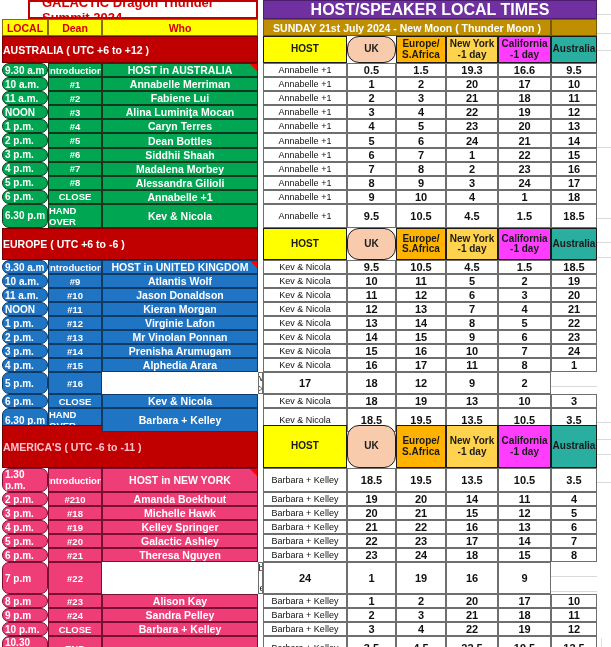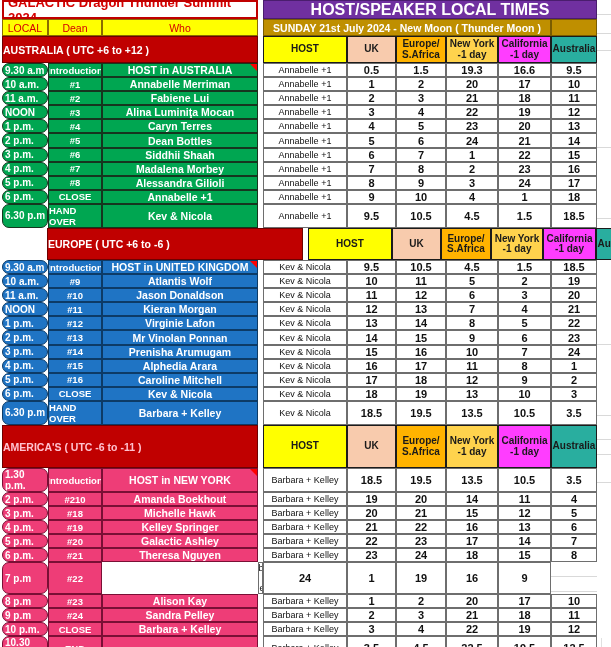--- a/index.html
+++ b/index.html
@@ -3,39 +3,39 @@
 <meta charset="utf-8">
 <style>
   html,body{margin:0;padding:0;background:#fff;}
   body{font-family:"Liberation Sans","DejaVu Sans",sans-serif;-webkit-font-smoothing:antialiased;}
   .sheet{position:relative;width:609px;height:647px;padding-left:2px;background:#fff;overflow:hidden;}
   .grid-row{display:grid;grid-template-columns:46px 54px 156px 5px 84px 49px 50px 52px 53px 46px 1fr;}
   .cell{box-sizing:border-box;display:flex;align-items:center;justify-content:center;overflow:hidden;}
   
   .row-title{height:19px;}
   .title-cell{grid-column:1/4;border:2px solid var(--red-band);background:#fff;color:var(--title-red);
-    font-weight:bold;font-size:13px;justify-content:flex-start;padding-left:4px;}
+    font-weight:bold;font-size:13px;justify-content:flex-start;padding-left:12px;margin-left:26px;}
   .purple-cell{grid-column:5/11;background:var(--purple);color:#fff;font-weight:bold;font-size:16px;border:1px solid #4a1d6e;}
   .row-sub{height:17px;}
-  .ycol{background:var(--yellow);color:var(--title-red);font-weight:normal;font-size:10.5px;border:1px solid #8a6d00;}
+  .ycol{background:var(--yellow);color:var(--title-red);font-weight:bold;font-size:10.5px;border:1px solid #8a6d00;}
   .sunday-cell{grid-column:5/10;background:var(--gold-banner);color:#fff;font-weight:bold;font-size:10.5px;border:1px solid #7a5c00;}
   .gold-stub{grid-column:10/11;background:var(--gold-banner);border:1px solid #7a5c00;}
   
   .section-head .band{grid-column:1/4;background:var(--red-band);color:#fff;font-weight:bold;font-size:10.5px;
     justify-content:flex-start;border:1px solid #6e0000;}
   .sec-america .band{color:var(--america-band-text);}
   .colhead{font-weight:bold;font-size:10px;line-height:1.05;text-align:center;color:#1a1a1a;border:1px solid #1b1b1b;}
   .ch-host{background:var(--yellow);}
-  .ch-uk{background:var(--uk-peach);}
+  .ch-uk{background:var(--uk-peach);border-radius:12px;}
   .ch-europe{background:var(--europe-orange);}
   .ch-newyork{background:var(--new-york-gold);}
   .ch-california{background:var(--california-magenta);}
   .ch-australia{background:var(--australia-teal);}
   .sec1 .section-head{height:27px;}
-  .sec2 .section-head{height:32px;margin-left:45px;}
+  .sec2 .section-head{height:32px;}
   .sec3 .section-head{height:43px;}
   .sec1 .rows{height:165px;}
   .sec2 .rows{height:165px;}
   .sec3 .rows{height:170px;}
   .rows{display:flex;flex-direction:column;}
   .rows .grid-row{flex:1 1 0;}
   
   .lc{color:#fff;font-weight:bold;border:1px solid #16361f;}
   .sec-australia .lc{background:var(--australia-green);}
   .sec-europe .lc{background:var(--europe-blue);border-color:#0d3b66;}
@@ -365,21 +365,20 @@
     <div class="cell wc c-time">17</div>
     <div class="cell wc c-time">11</div>
     <div class="cell wc c-time">8</div>
     <div class="cell wc c-time">1</div>
     <div class="rmargin"></div>
   </div>
 
   <div class="grid-row">
     <div class="cell lc c-local">5 p.m.</div>
     <div class="cell lc c-topic">#16</div>
-    <div class="cell lc c-who">Caroline Mitchell</div>
     <div></div>
     <div class="cell wc c-host">Kev &amp; Nicola</div>
     <div class="cell wc c-time">17</div>
     <div class="cell wc c-time">18</div>
     <div class="cell wc c-time">12</div>
     <div class="cell wc c-time">9</div>
     <div class="cell wc c-time">2</div>
     <div class="rmargin"></div>
   </div>
 

